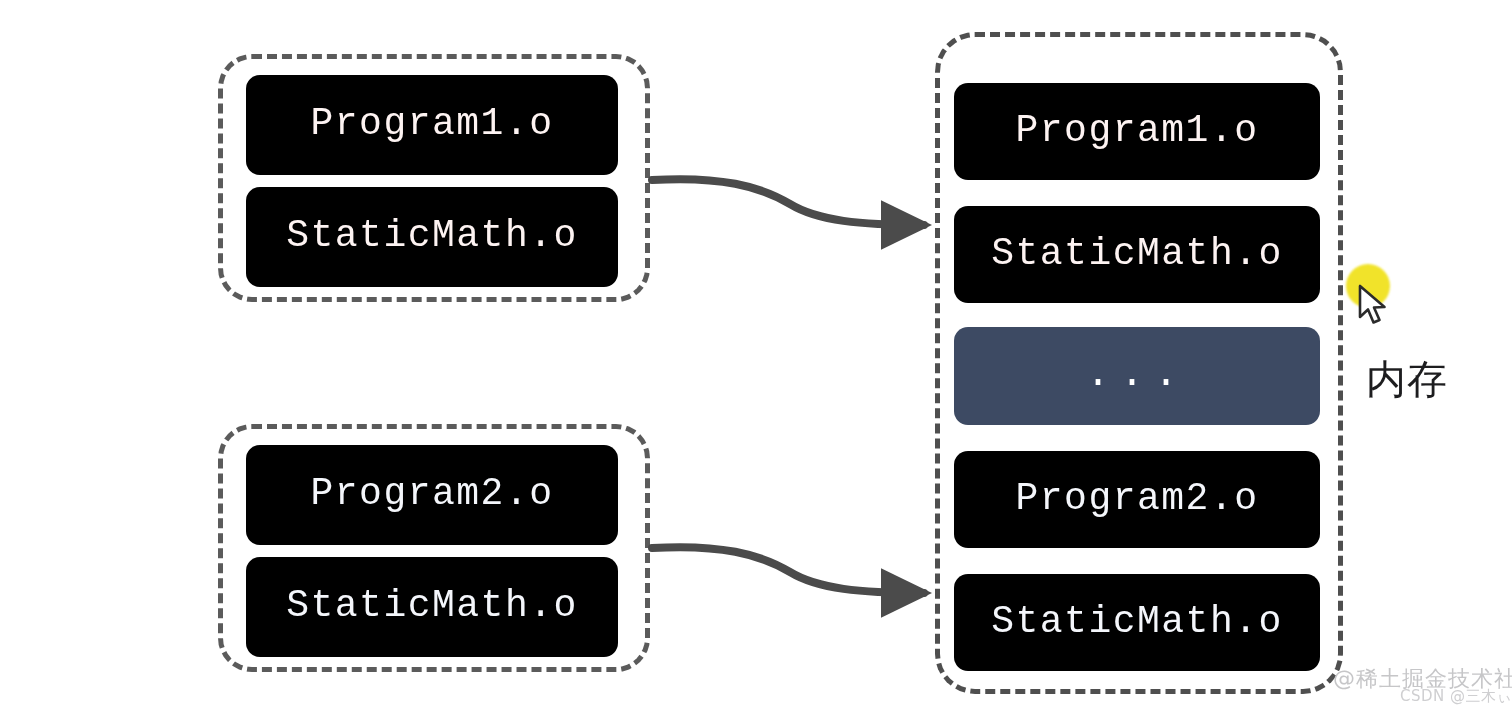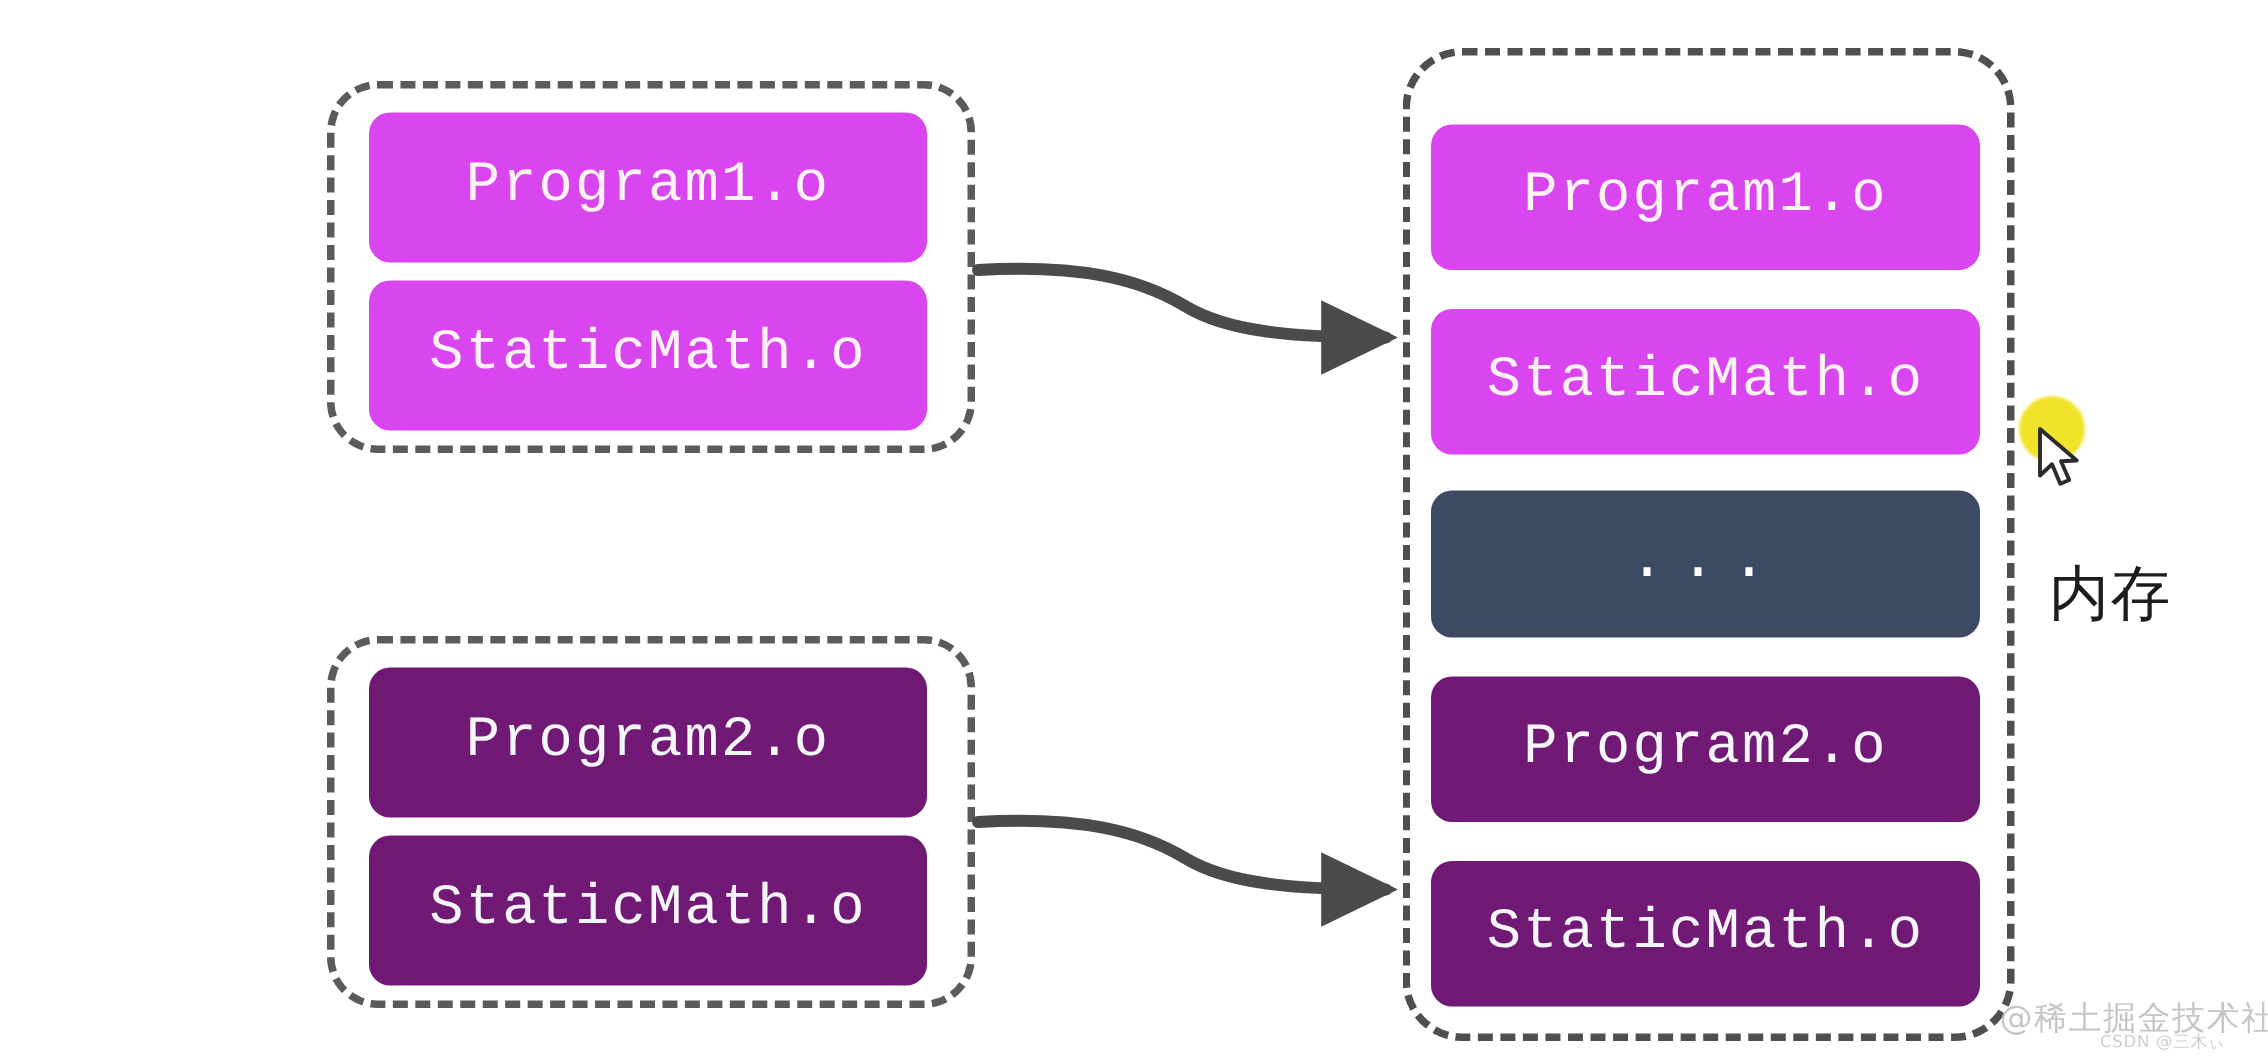--- a/index.html
+++ b/index.html
@@ -40,22 +40,22 @@
     box-sizing: border-box;
     border-radius: 14px;
     display: flex;
     align-items: center;
     justify-content: center;
     font-family: "Liberation Mono", "DejaVu Sans Mono", monospace;
     letter-spacing: 1.5px;
     color: #fdf3f2;
     user-select: none;
   }
-  .obj.red   { background: #d946ef; }
-  .obj.blue  { background: #701a75; color: #f4f6fb; text-align: center; }
+  .obj.red   { background: #000000; }
+  .obj.blue  { background: #000000; color: #f4f6fb; text-align: center; }
   .obj.dark  { background: #3d4a63; color: #ffffff; }
 
   .obj .label { line-height: 1; padding-bottom: 2px; }
 
   
   .side-label {
     position: absolute;
     font-family: "DejaVu Sans", "Liberation Sans", sans-serif;
     color: #1d1d1f;
     font-size: 40px;
@@ -91,21 +91,21 @@
 
   
   .watermark {
     position: absolute;
     user-select: none;
     font-family: "DejaVu Sans", "Liberation Sans", sans-serif;
     color: #c6c6c8;
     white-space: nowrap;
   }
   .watermark.primary { font-size: 22px; letter-spacing: 1px; }
-  .watermark.secondary { font-size: 11px; letter-spacing: .5px; color: #cfcfd1; }
+  .watermark.secondary { font-size: 15px; letter-spacing: .5px; color: #cfcfd1; }
 </style>
 </head>
 <body>
 
 <div id="stage">
 
 
   <div class="group-box" style="left:218px; top:54px; width:432px; height:248px;"></div>
 
   <div class="obj red" style="left:246px; top:75px; width:372px; height:100px; font-size:38px;">
@@ -142,21 +142,21 @@
   </div>
 
   <div class="obj blue" style="left:954px; top:451px; width:366px; height:97px; font-size:38px;">
     <span class="label">Program2.o</span>
   </div>
 
   <div class="obj blue" style="left:954px; top:574px; width:366px; height:97px; font-size:38px;">
     <span class="label">StaticMath.o</span>
   </div>
 
-  <div class="side-label" style="left:1366px; top:368px;">内存</div>
+  <div class="side-label" style="left:1366px; top:352px;">内存</div>
 
   <svg class="arrow-layer" viewBox="0 0 1512 709" xmlns="http://www.w3.org/2000/svg">
     <defs>
       <marker id="ah" markerWidth="7" markerHeight="7" refX="5.4" refY="3.5" orient="auto" markerUnits="strokeWidth">
         <path d="M0,0.4 L6.4,3.5 L0,6.6 Z" fill="#4b4b4b"></path>
       </marker>
     </defs>
     <path d="M652,180 C720,176 760,186 790,204 C818,221 860,225 924,225" fill="none" stroke="#4b4b4b" stroke-width="8" stroke-linecap="round" marker-end="url(#ah)"></path>
     <path d="M652,548 C720,544 760,554 790,572 C818,589 860,593 924,593" fill="none" stroke="#4b4b4b" stroke-width="8" stroke-linecap="round" marker-end="url(#ah)"></path>
   </svg>

